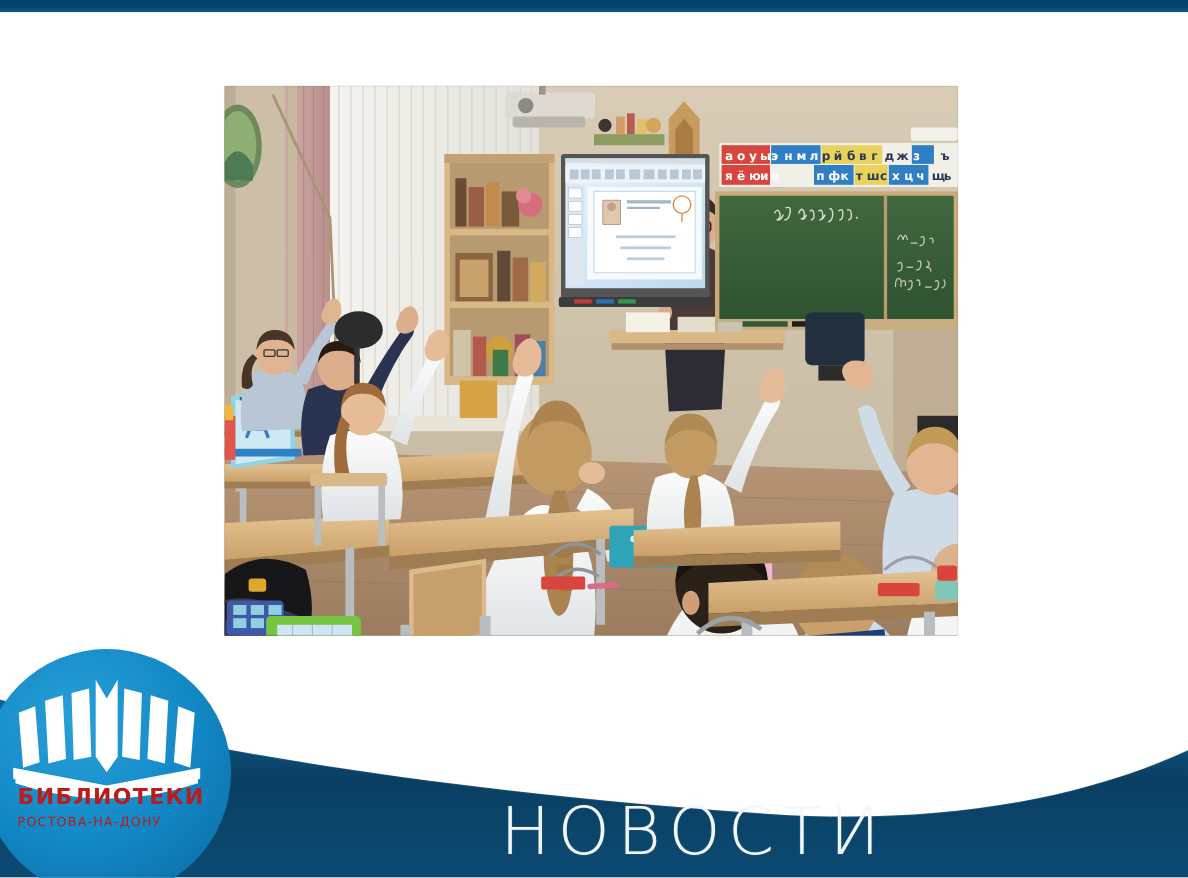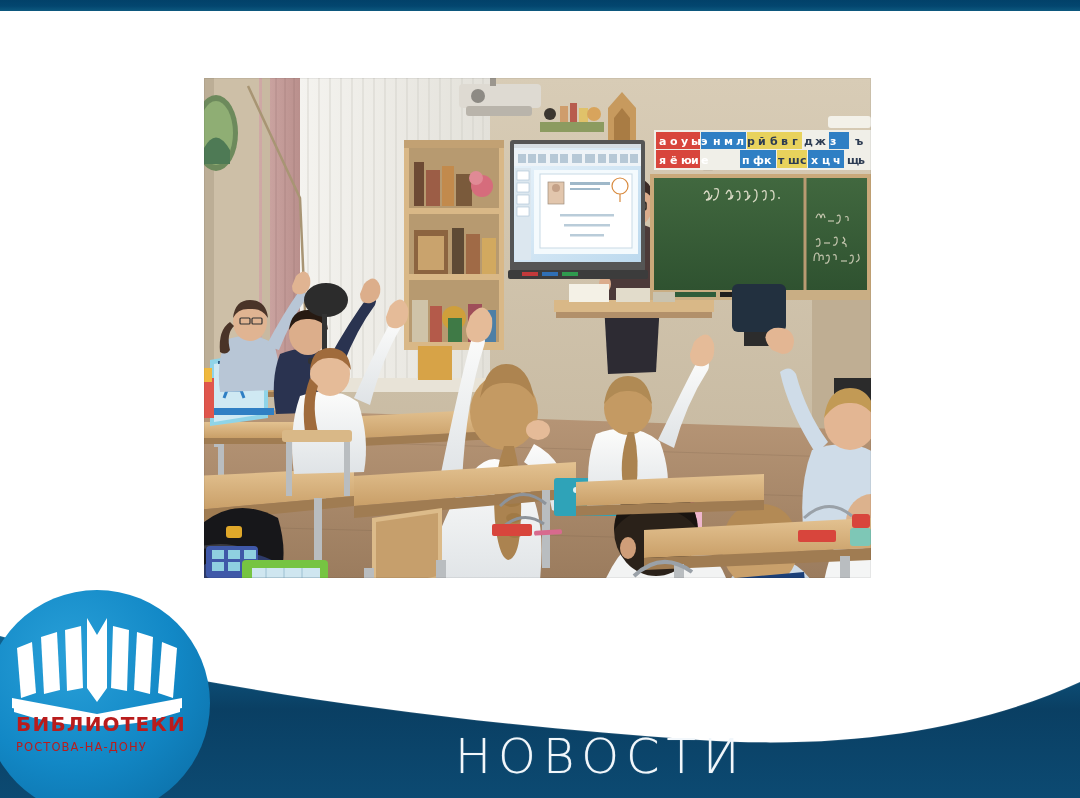--- a/index.html
+++ b/index.html
@@ -36,21 +36,21 @@
     width: 1080px; height: 198px;
     overflow: hidden;
   }
   #bottom-banner svg { display: block; width: 1080px; height: 198px; }
 
   
   #news-title {
     position: absolute;
     left: 455px; top: 726px;
     font-family: "DejaVu Sans", sans-serif;
-    font-size: 48px;
+    font-size: 60px;
     font-weight: 300;
     letter-spacing: 7px;
     color: #f2f7fb;
     line-height: 60px;
     white-space: nowrap;
     text-shadow: 0 0 1px rgba(255,255,255,.45);
   }
 
   
   #logo-badge {

